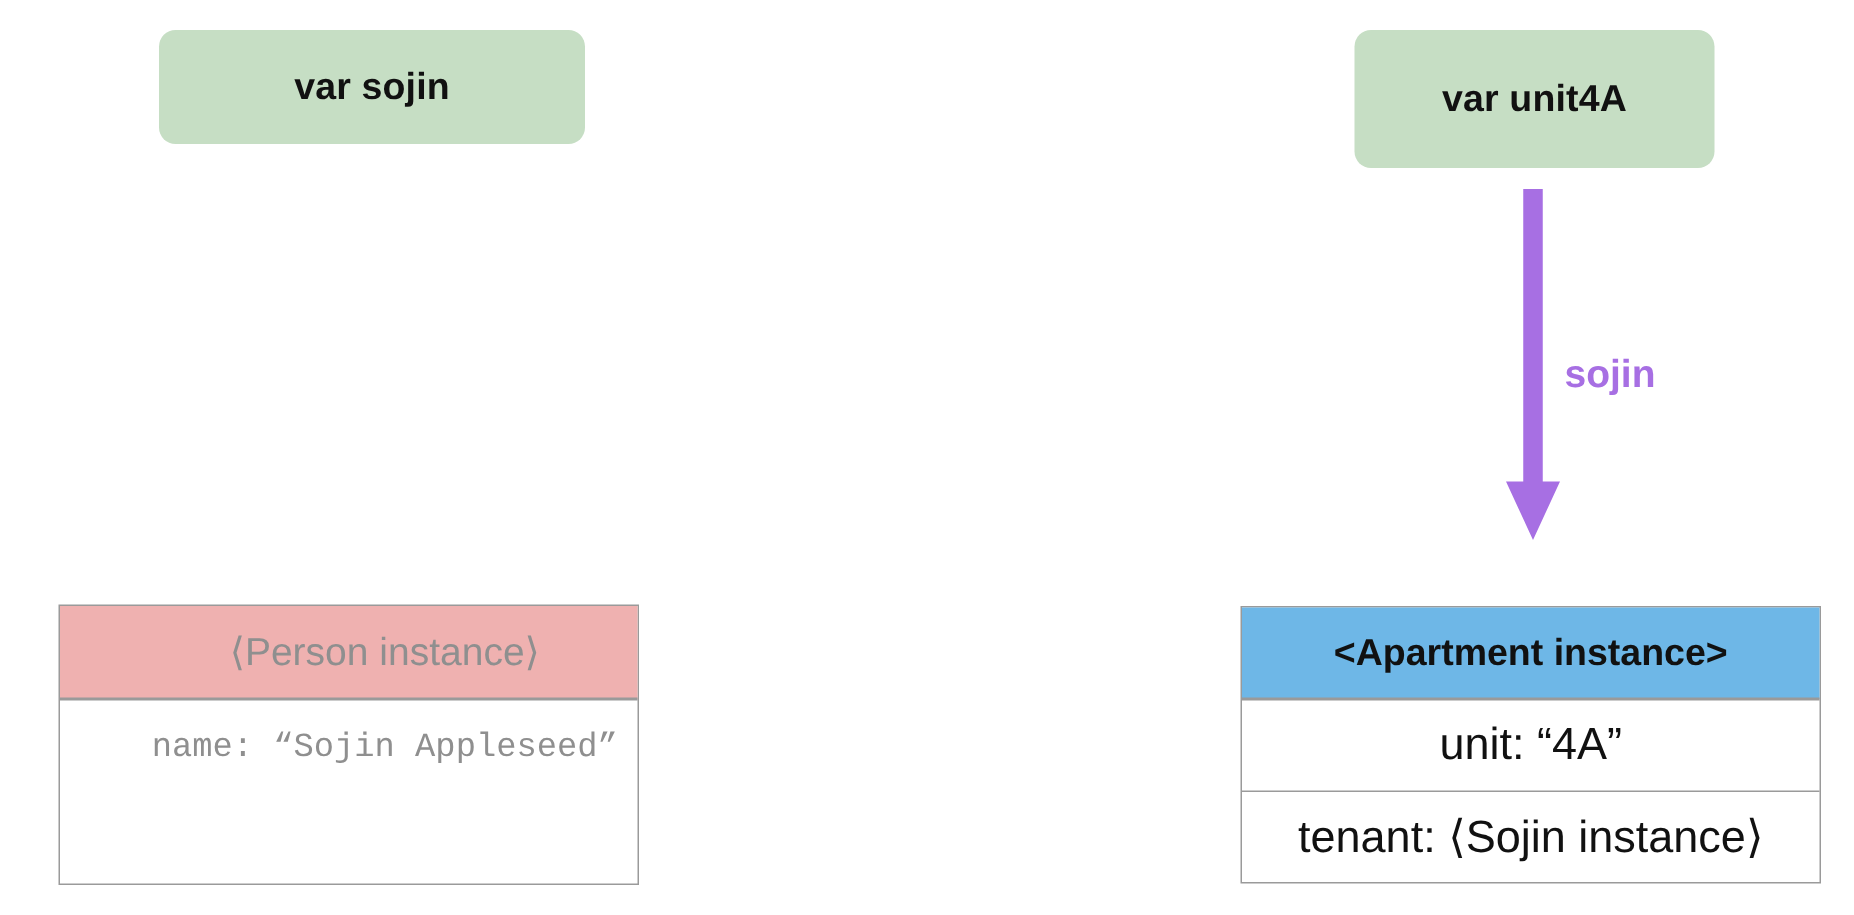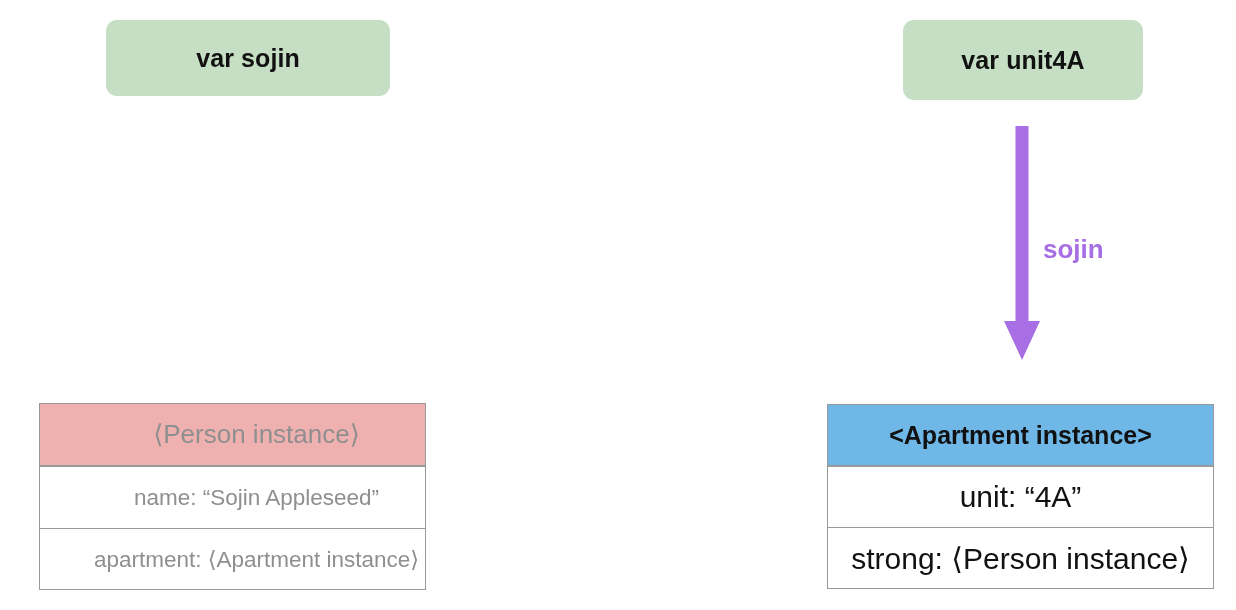--- a/index.html
+++ b/index.html
@@ -28,21 +28,21 @@
     display: flex;
     align-items: center;
     justify-content: center;
     color: #111111;
     font-size: 25px;
     font-weight: 700;
     letter-spacing: 0.1px;
     box-sizing: border-box;
   }
   #pill-sojin  { left: 106px; top: 20px; width: 284px; height: 76px; }
-  #pill-unit4a { left: 903px; top: 20px; width: 240px; height: 80px; }
+  #pill-unit4a { left: 903px; top: 20px; width: 240px; height: 92px; }
 
   
   .ref-arrow {
     position: absolute;
     left: 1000px;
     top: 120px;
     width: 44px;
     height: 246px;
   }
   .ref-arrow svg { display: block; width: 44px; height: 246px; overflow: visible; }
@@ -76,21 +76,21 @@
   
   #table-person {
     left: 39px; top: 403px; width: 387px; height: 187px;
   }
   #table-person .row { height: 62px; color: #8f8f8f; font-size: 23px; padding-left: 48px; }
   #table-person .row.header {
     background: #efb1b0;
     font-size: 26px;
     border-bottom: 1px solid #9a9a9a;
   }
-  #table-person .row.field { font-size: 22.5px; }
+  #table-person .row.field { font-size: 22.5px; font-family: Liberation Mono, monospace; }
 
   
   #table-apartment {
     left: 827px; top: 404px; width: 387px; height: 185px;
   }
   #table-apartment .row { height: 61px; color: #111111; font-size: 30px; }
   #table-apartment .row.header {
     background: #6eb7e7;
     font-size: 25px;
     font-weight: 700;
@@ -113,22 +113,21 @@
   <div class="ref-arrow">
     <svg viewBox="0 0 44 246" xmlns="http://www.w3.org/2000/svg">
       <path d="M15.5 6 L28.5 6 L28.5 201 L40 201 L22 240 L4 201 L15.5 201 Z" fill="#a76fe3"></path>
     </svg>
   </div>
   <div class="arrow-label">sojin</div>
 
   <div class="instance-table" id="table-person">
     <div class="row header">⟨Person instance⟩</div>
     <div class="row field">name: “Sojin Appleseed”</div>
-    <div class="row field">apartment: ⟨Apartment instance⟩</div>
   </div>
 
   <div class="instance-table" id="table-apartment">
     <div class="row header">&lt;Apartment instance&gt;</div>
     <div class="row field">unit: “4A”</div>
-    <div class="row field">strong: ⟨Person instance⟩</div>
+    <div class="row field">tenant: ⟨Sojin instance⟩</div>
   </div>
 
 </div>
 
 </body></html>

